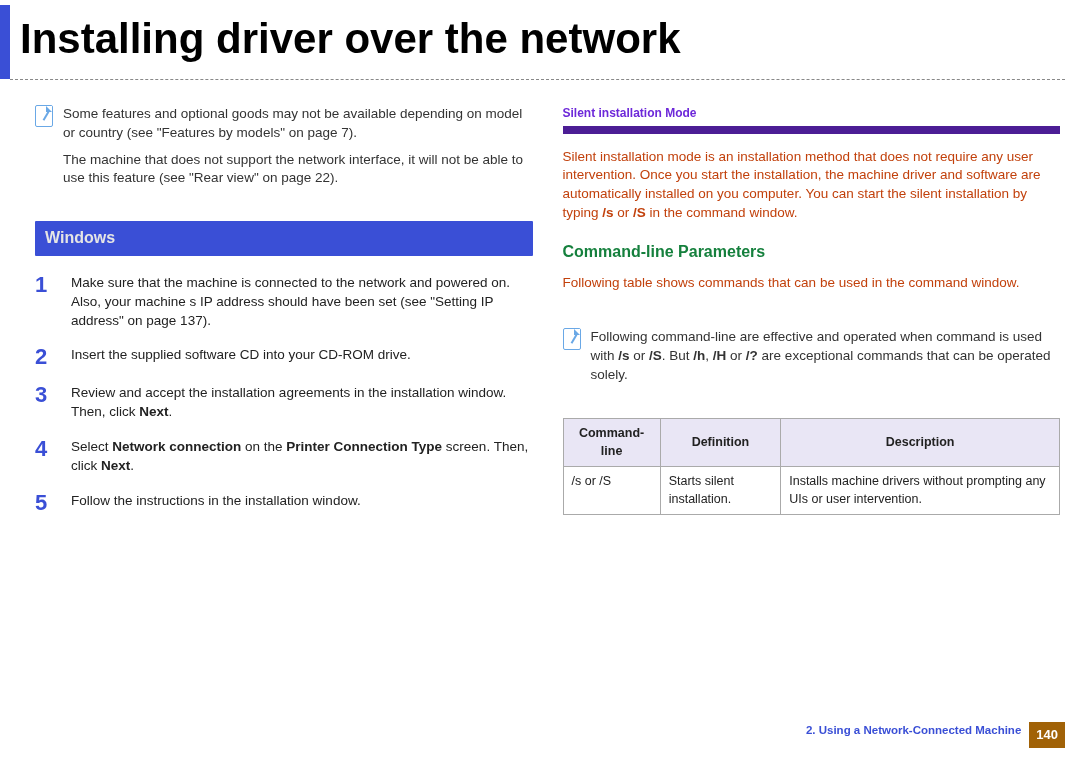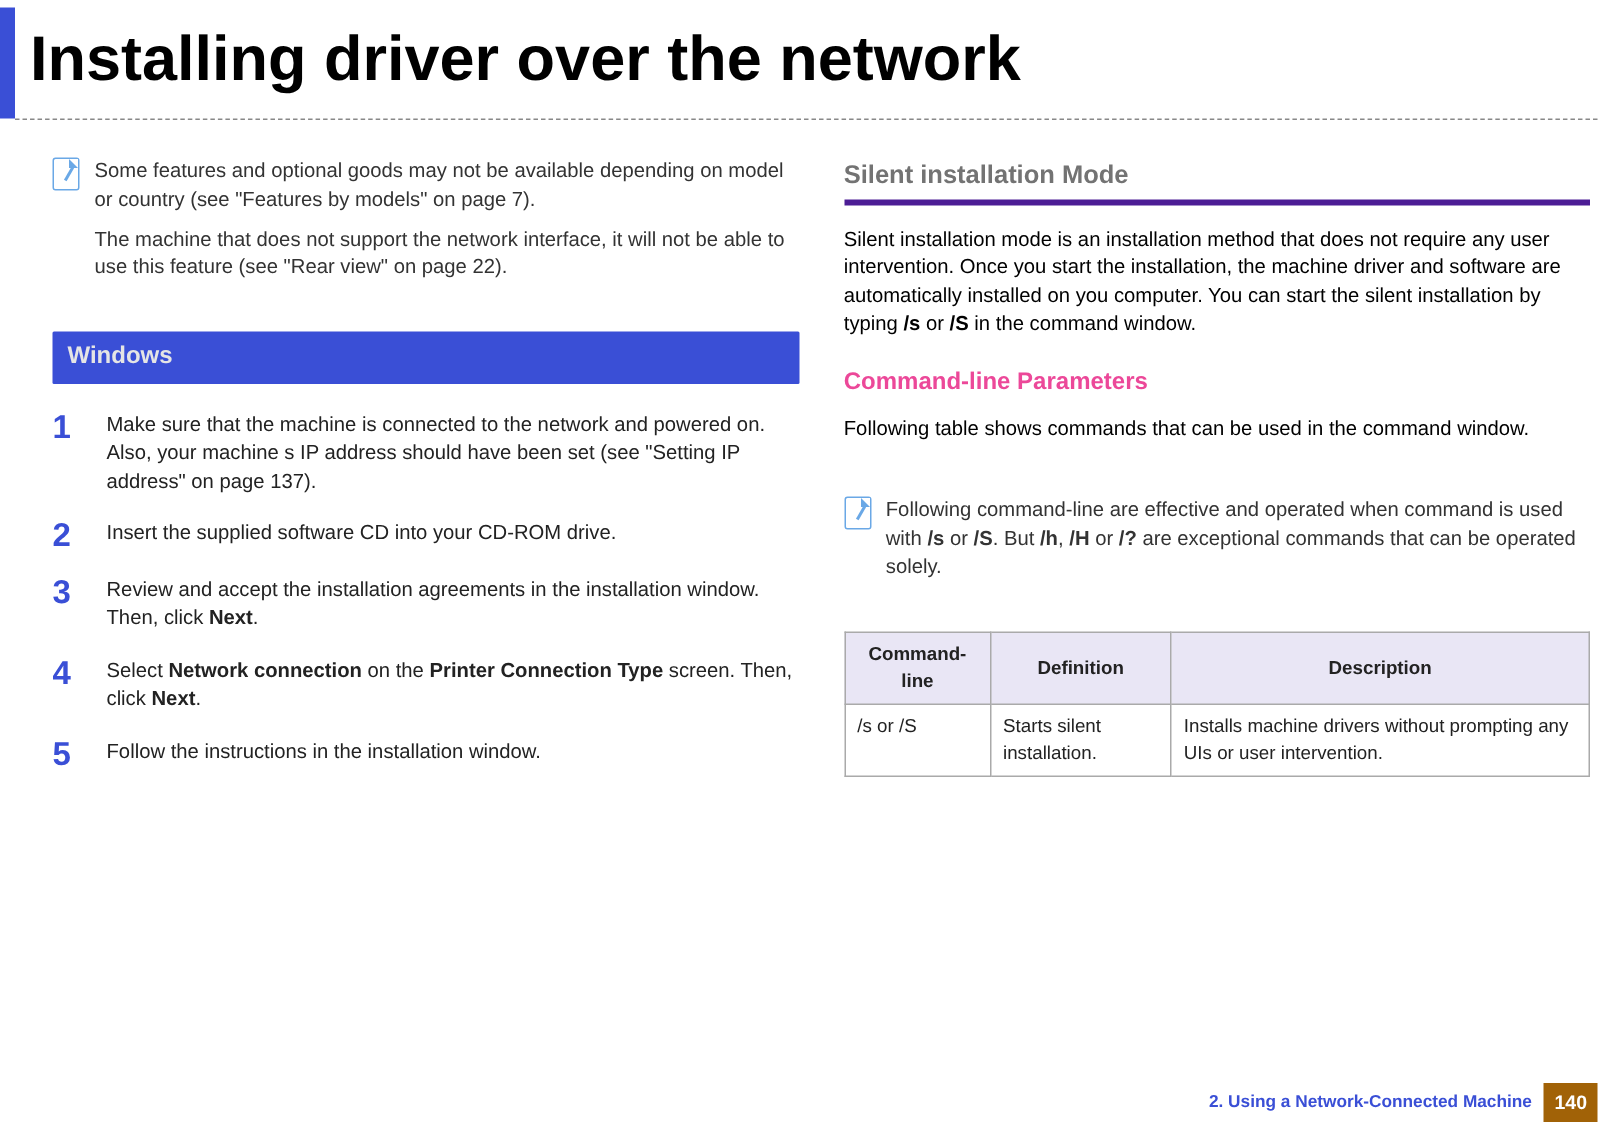--- a/index.html
+++ b/index.html
@@ -61,39 +61,39 @@
     border-radius: 1px;
   }
   .steps { list-style: none; }
   .steps li { display: flex; gap: 18px; margin-bottom: 16px; }
   .step-num {
     color: #3a4fd6; font-size: 22px; font-weight: bold;
     flex: 0 0 18px; line-height: 1;
   }
   .step-text { color: #222; }
   .h2 {
-    font-size: 17px; font-weight: bold; color: #737373;
-    border-bottom: 4px solid #4c1d95; padding-bottom: 4px; margin-bottom: 14px;
+    font-size: 12px; font-weight: bold; color: #6d28d9;
+    border-bottom: 8px solid #4c1d95; padding-bottom: 4px; margin-bottom: 14px;
   }
-  .h3 { font-size: 16px; font-weight: bold; color: #ec4899; margin: 18px 0 10px 0; }
-  .para { color: #000000; margin-bottom: 10px; }
+  .h3 { font-size: 16px; font-weight: bold; color: #15803d; margin: 18px 0 10px 0; }
+  .para { color: #c2410c; margin-bottom: 10px; }
   .bold { font-weight: bold; }
   table.cmd {
     width: 100%; border-collapse: collapse; margin-top: 18px; font-size: 12.5px;
   }
   table.cmd th {
     background: #e9e6f5; font-weight: bold; text-align: center;
     padding: 6px 8px; border: 1px solid #aaa; color: #222;
   }
   table.cmd td {
     padding: 6px 8px; border: 1px solid #aaa; vertical-align: top; color: #222;
   }
   .footer {
     position: absolute; bottom: 15px; right: 15px;
-    display: flex; align-items: center; gap: 8px;
+    display: flex; align-items: flex-start; gap: 8px;
   }
   .footer-text { color: #3a4fd6; font-weight: bold; font-size: 11.5px; }
   .footer-page {
     background: #a16207; color: #fff; font-weight: bold;
     font-size: 13px; padding: 4px 7px;
   }
 </style>
 </head>
 <body>
 

